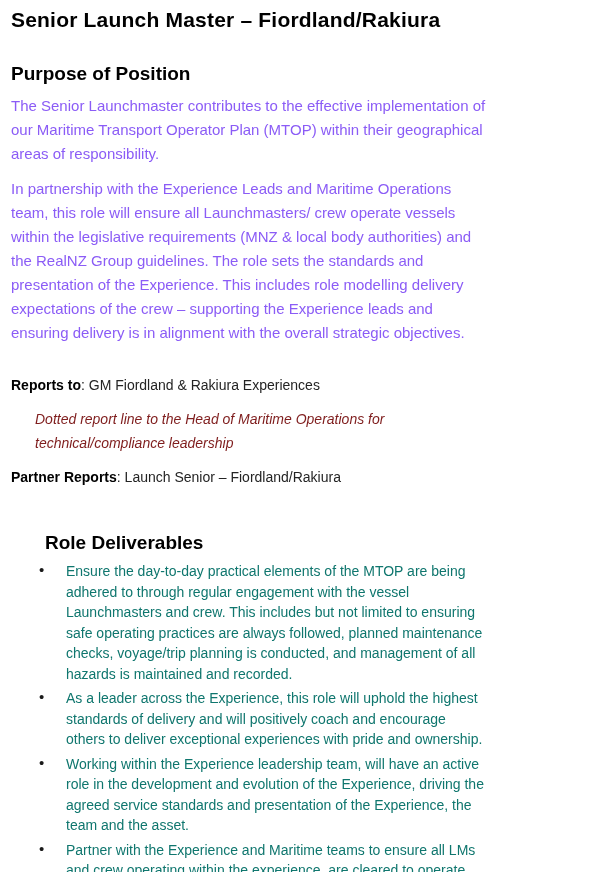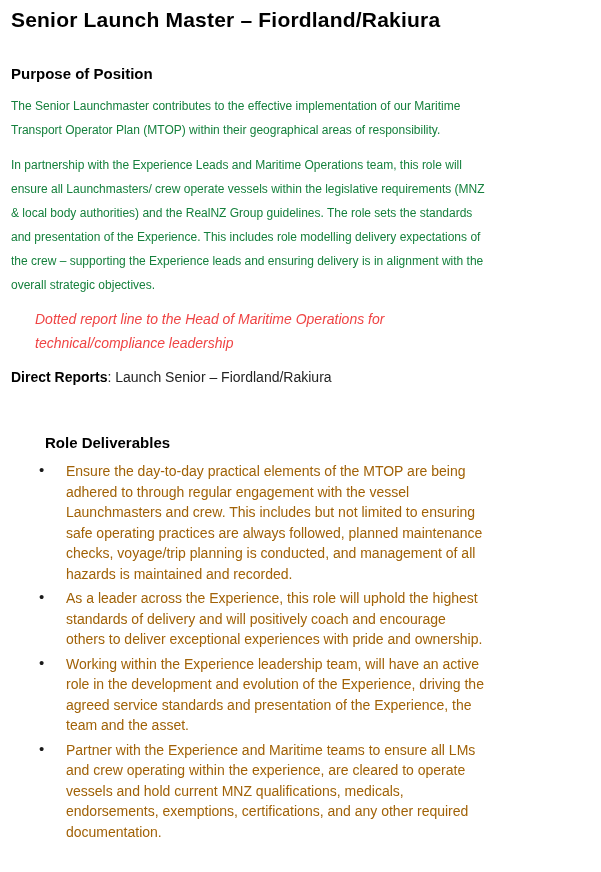--- a/index.html
+++ b/index.html
@@ -21,65 +21,65 @@
   .doc-title {
     margin: 0;
     font-size: 21px;
     line-height: 28px;
     font-weight: 700;
     color: #000000;
     letter-spacing: 0.2px;
   }
   .section-heading {
     margin: 0;
-    font-size: 15px;
+    font-size: 19px;
     line-height: 19px;
     font-weight: 700;
     color: #000000;
   }
   .heading-purpose { margin-top: 30px; }
   .heading-deliverables { margin-top: 44px; margin-left: 34px; }
   .body-para {
     margin: 11px 0 0 0;
-    font-size: 12px;
+    font-size: 15px;
     line-height: 24px;
-    color: #15803d;
+    color: #8b5cf6;
   }
   .para-gap { }
   .label-line {
     margin: 0;
     font-size: 14px;
     line-height: 24px;
     color: #242424;
   }
   .reports-line { margin-top: 28px; }
   .direct-line { margin-top: 10px; }
   .label-line .bold-label {
     font-weight: 700;
     color: #000000;
   }
   .italic-note {
     margin: 10px 0 0 0;
     padding-left: 24px;
     font-size: 14px;
     line-height: 24px;
     font-style: italic;
-    color: #ef4444;
+    color: #7f1d1d;
   }
   .deliverables-list {
     list-style: none;
     margin: 9px 0 0 0;
     padding: 0;
   }
   .deliverables-list li {
     position: relative;
     padding-left: 55px;
     font-size: 14px;
     line-height: 20.5px;
-    color: #a16207;
+    color: #0f766e;
   }
   .deliverables-list li + li { margin-top: 4px; }
   .deliverables-list li::before {
     content: "\2022";
     position: absolute;
     left: 28px;
     top: -1px;
     font-size: 15px;
     color: #1a1a1a;
   }
@@ -91,24 +91,25 @@
 
   <h1 class="doc-title">Senior Launch Master – Fiordland/Rakiura</h1>
 
   <h2 class="section-heading heading-purpose">Purpose of Position</h2>
 
   <p class="body-para">The Senior Launchmaster contributes to the effective implementation of our Maritime Transport Operator Plan (MTOP) within their geographical areas of responsibility.</p>
 
   <p class="body-para para-gap">In partnership with the Experience Leads and Maritime Operations team, this role will ensure all Launchmasters/ crew operate vessels within the legislative requirements (MNZ &amp; local body authorities) and the RealNZ Group guidelines. The role sets the standards and presentation of the Experience. This includes role modelling delivery expectations of the crew – supporting the Experience leads and ensuring delivery is in alignment with the overall strategic objectives.</p>
 
 
+  <p class="label-line reports-line"><span class="bold-label">Reports to</span><span>: GM Fiordland &amp; Rakiura Experiences</span></p>
 
   <p class="italic-note">Dotted report line to the Head of Maritime Operations for technical/compliance leadership</p>
 
-  <p class="label-line direct-line"><span class="bold-label">Direct Reports</span><span>: Launch Senior – Fiordland/Rakiura</span></p>
+  <p class="label-line direct-line"><span class="bold-label">Partner Reports</span><span>: Launch Senior – Fiordland/Rakiura</span></p>
 
   <h2 class="section-heading heading-deliverables">Role Deliverables</h2>
 
   <ul class="deliverables-list">
     <li>Ensure the day-to-day practical elements of the MTOP are being adhered to through regular engagement with the vessel Launchmasters and crew. This includes but not limited to ensuring safe operating practices are always followed, planned maintenance checks, voyage/trip planning is conducted, and management of all hazards is maintained and recorded.</li>
     <li>As a leader across the Experience, this role will uphold the highest standards of delivery and will positively coach and encourage others to deliver exceptional experiences with pride and ownership.</li>
     <li>Working within the Experience leadership team, will have an active role in the development and evolution of the Experience, driving the agreed service standards and presentation of the Experience, the team and the asset.</li>
     <li>Partner with the Experience and Maritime teams to ensure all LMs and crew operating within the experience, are cleared to operate vessels and hold current MNZ qualifications, medicals, endorsements, exemptions, certifications, and any other required documentation.</li>
 
   </ul>

